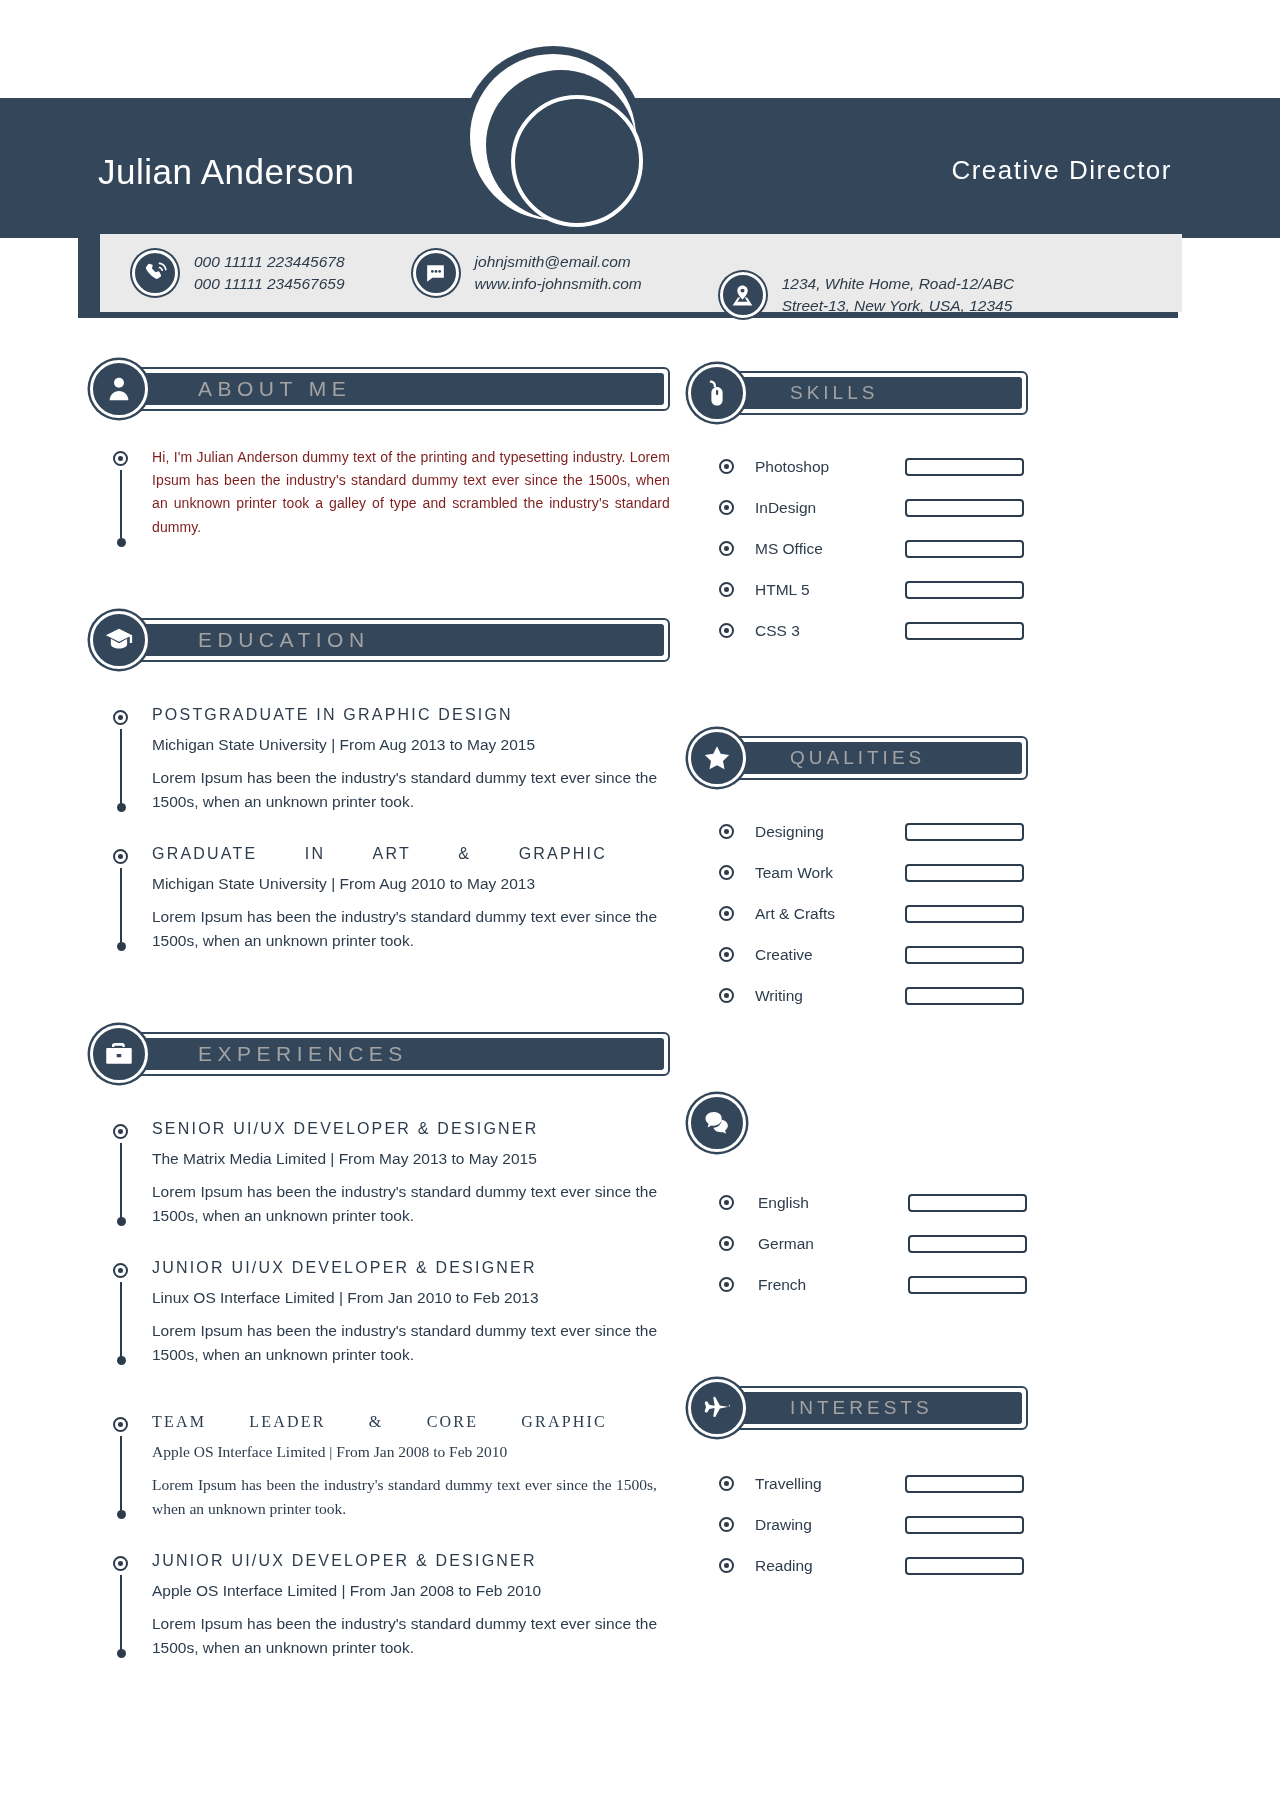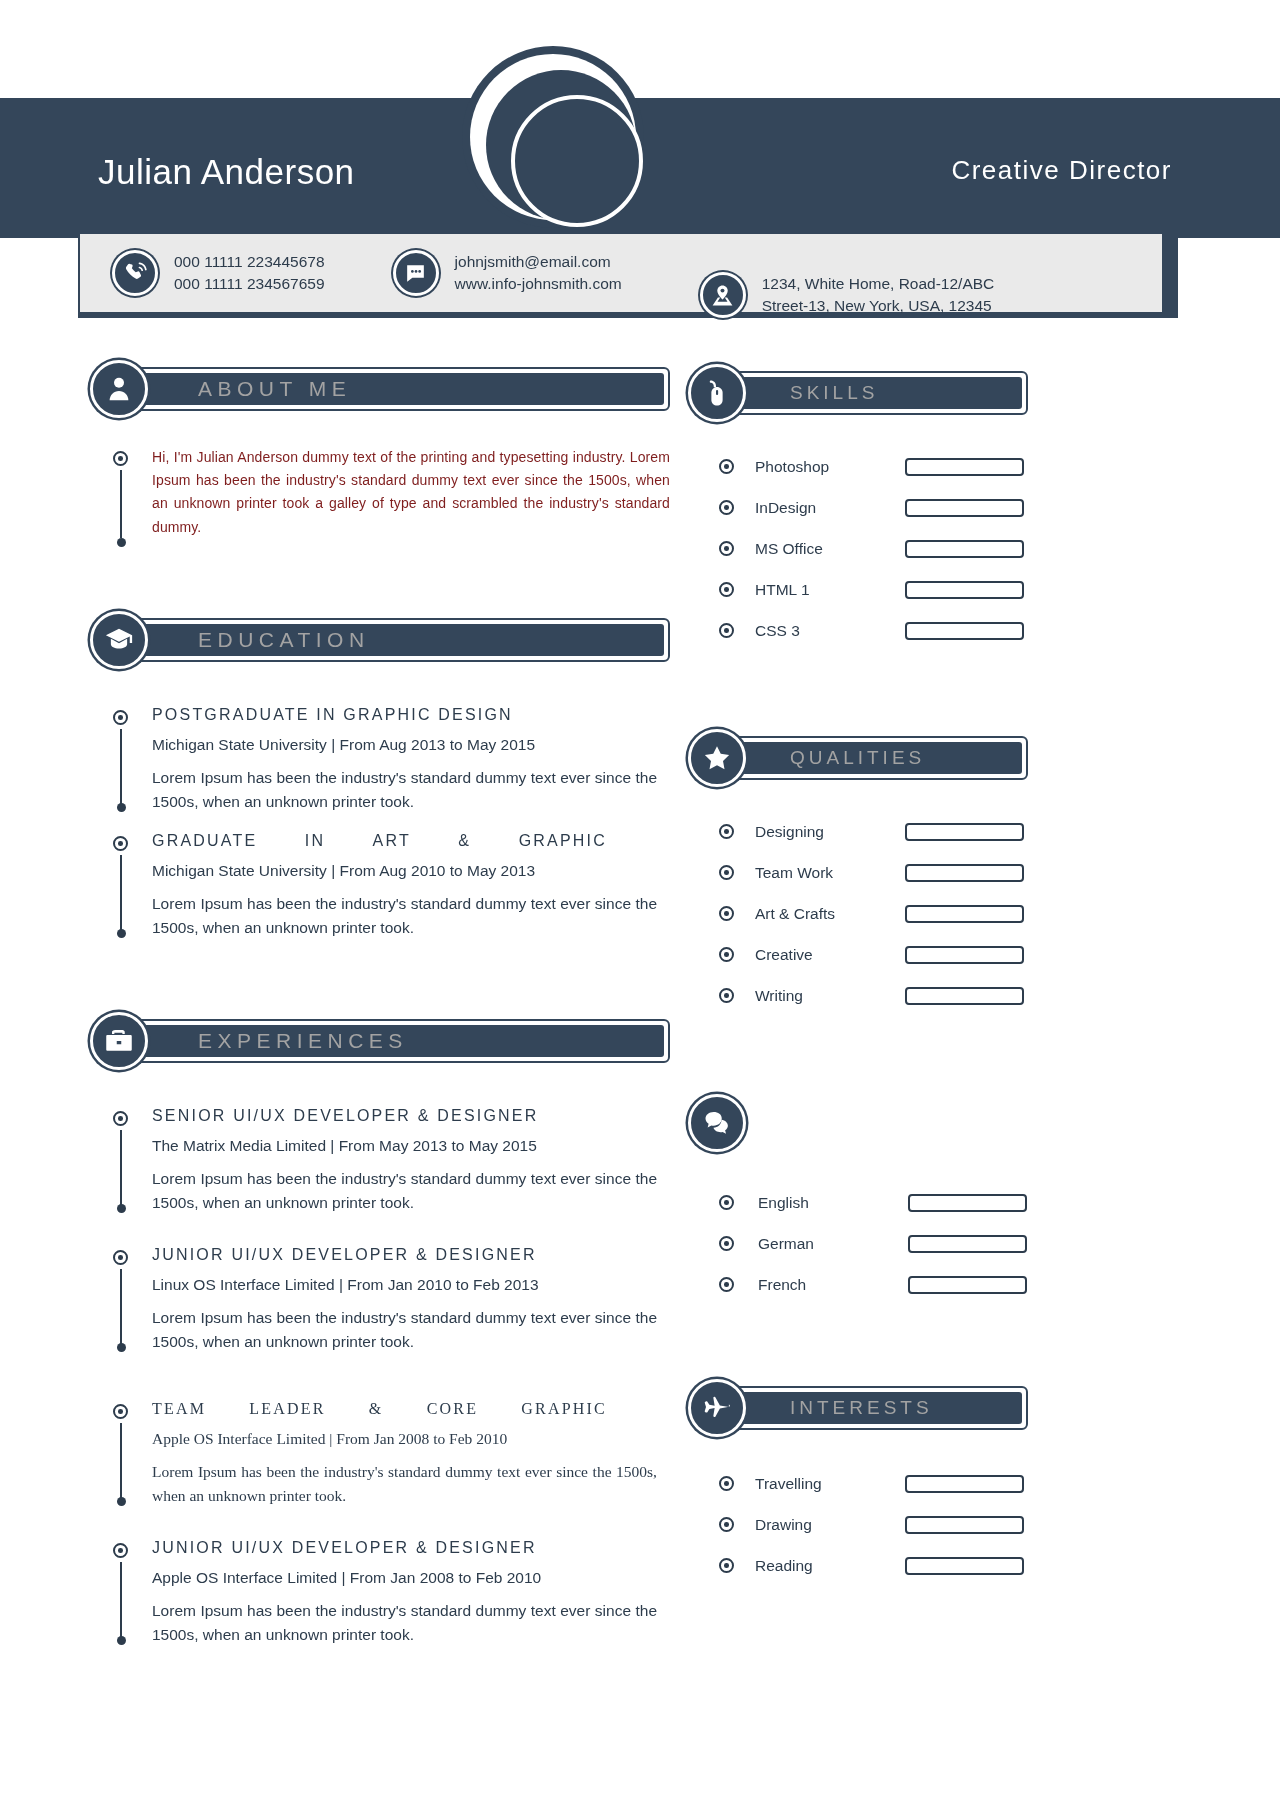--- a/index.html
+++ b/index.html
@@ -92,27 +92,28 @@
     position: absolute;
     left: 78px;
     top: 228px;
     width: 1100px;
     height: 90px;
     background: #34465a;
     padding: 6px;
   }
   .contact-bar {
     position: absolute;
-    left: 80px;
+    left: 100px;
     top: 234px;
     width: 1082px;
     height: 78px;
     background: #eaeaea;
     display: flex;
     align-items: center;
+    font-style: italic;
   }
 
   .contact-item {
     display: flex;
     align-items: center;
     height: 100%;
   }
   .contact-item.c1 { margin-left: 32px; }
   .contact-item.c2 { margin-left: 68px; }
   .contact-item.c3 { margin-left: 78px; margin-top: 44px; }
@@ -429,21 +430,21 @@
 
     <div class="entry" style="margin-top:36px;">
       <span class="bullet-top"></span>
       <span class="stem" style="height:75px;"></span>
       <span class="bullet-bot" style="top:98px;"></span>
       <div class="entry-title">POSTGRADUATE IN GRAPHIC DESIGN</div>
       <div class="entry-sub">Michigan State University | From Aug 2013 to May 2015</div>
       <div class="entry-desc">Lorem Ipsum has been the industry's standard dummy text ever since the 1500s, when an unknown printer took.</div>
     </div>
 
-    <div class="entry" style="margin-top:17px;">
+    <div class="entry" style="margin-top:30px;">
       <span class="bullet-top"></span>
       <span class="stem" style="height:75px;"></span>
       <span class="bullet-bot" style="top:98px;"></span>
       <div class="entry-title justified">
         <span>GRADUATE</span>
         <span>IN</span>
         <span>ART</span>
         <span>&amp;</span>
         <span>GRAPHIC</span>
       </div>
@@ -538,21 +539,21 @@
         <span class="rlabel">InDesign</span>
         <span class="rbar"><span class="rbar-fill" style="width:76%"></span></span>
       </div>
       <div class="ritem">
         <span class="rbullet"></span>
         <span class="rlabel">MS Office</span>
         <span class="rbar"><span class="rbar-fill" style="width:78%"></span></span>
       </div>
       <div class="ritem">
         <span class="rbullet"></span>
-        <span class="rlabel">HTML 1</span>
+        <span class="rlabel">HTML 5</span>
         <span class="rbar"><span class="rbar-fill" style="width:74%"></span></span>
       </div>
       <div class="ritem">
         <span class="rbullet"></span>
         <span class="rlabel">CSS 3</span>
         <span class="rbar"><span class="rbar-fill" style="width:74%"></span></span>
       </div>
     </div>
 
     <div class="sec sec-right" style="margin-top:78px;">

